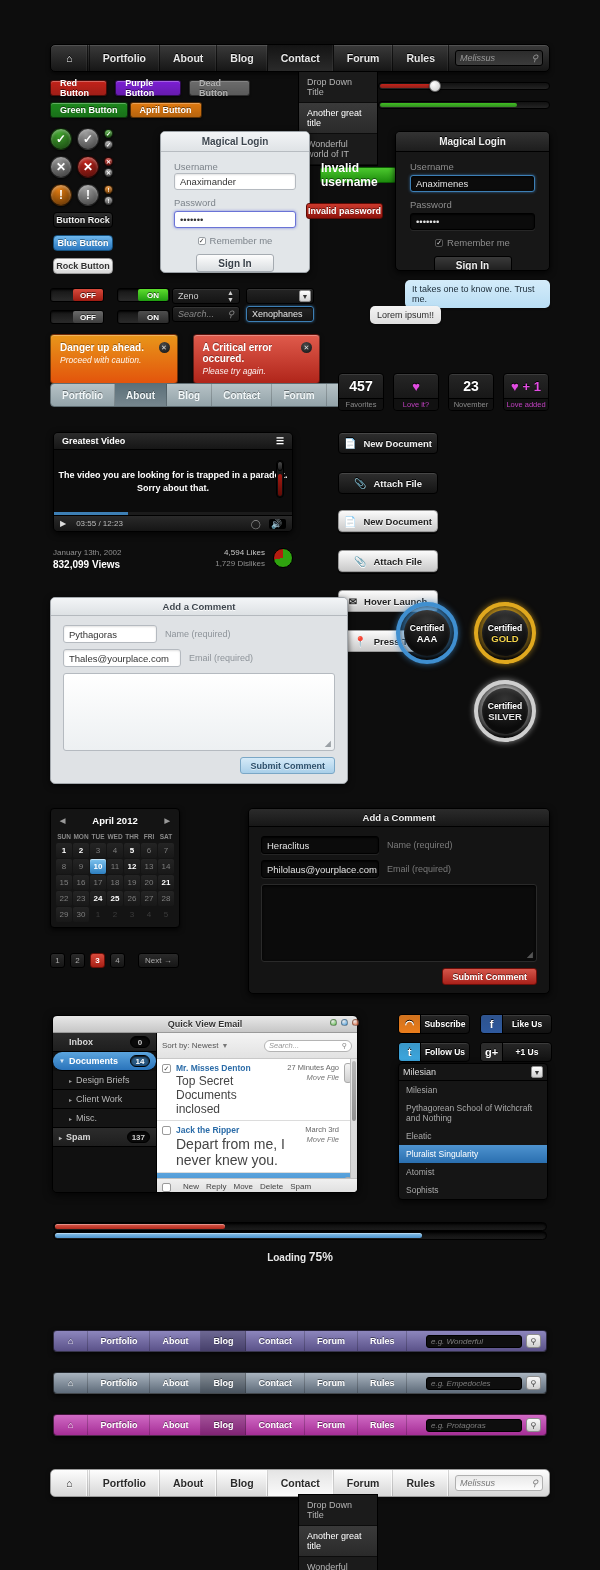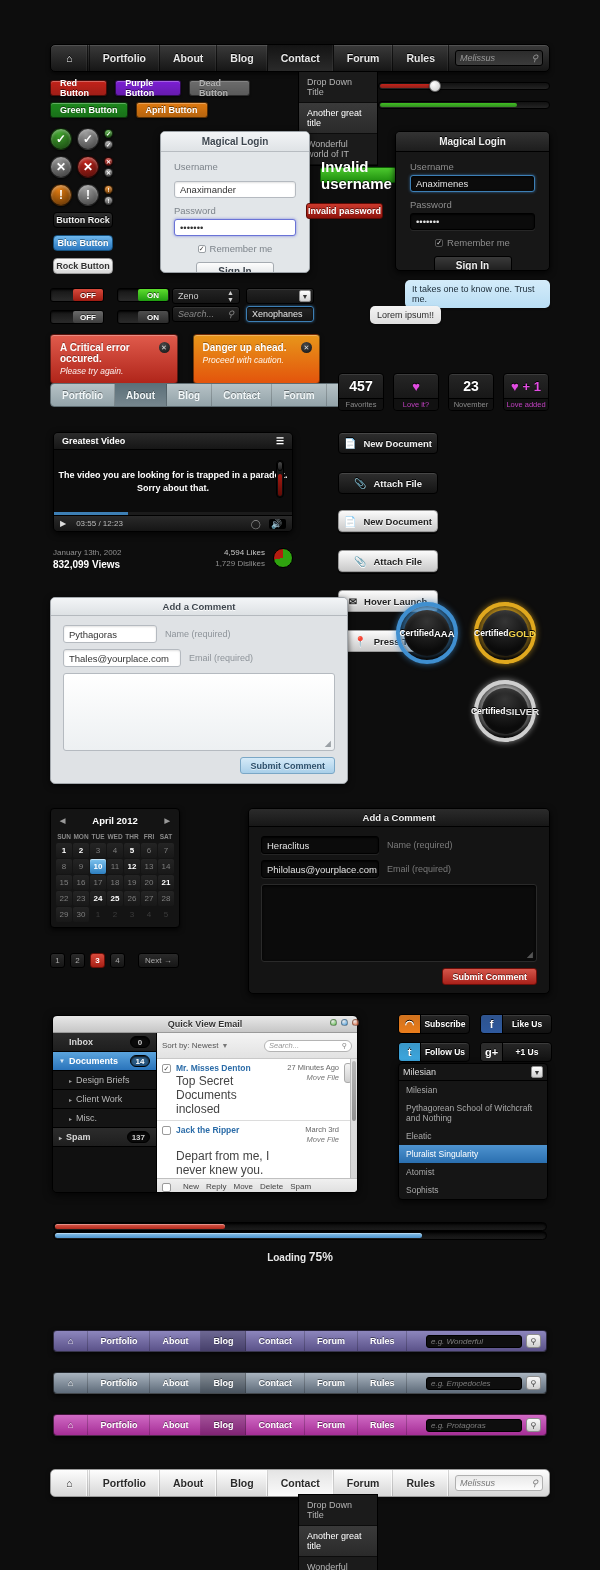--- a/index.html
+++ b/index.html
@@ -188,21 +188,21 @@
 
   
   .mail { border-radius:5px; overflow:hidden; border:1px solid #000; background:#0e0e0e;
           box-shadow:0 2px 8px rgba(0,0,0,.8); }
   .mail .mh { height:17px; background:linear-gradient(#e8e8e8,#c6c6c6); border-bottom:1px solid #9a9a9a;
               display:flex; align-items:center; justify-content:center; font-size:9px;
               font-weight:bold; color:#333; text-shadow:0 1px 0 #fff; position:relative;}
   .sbitem { height:19px; display:flex; align-items:center; padding:0 6px; font-size:9px;
             color:#d8d8d8; font-weight:bold; border-bottom:1px solid #000; cursor:pointer;
             background:linear-gradient(#2c2c2c,#1e1e1e);}
-  .sbitem.sel { background:linear-gradient(#5ba4dd,#2a74bb); color:#fff; }
+  .sbitem.sel { background:linear-gradient(#5ba4dd,#2a74bb); color:#fff;border-radius:9px; }
   .sbitem.sub { background:#141414; font-weight:normal; color:#b9b9b9; padding-left:16px; }
   .badge { margin-left:auto; min-width:20px; height:12px; border-radius:6px; background:#0a0a0a;
            color:#ccc; font-size:8px; display:flex; align-items:center; justify-content:center;
            padding:0 4px; border:1px solid #000; box-shadow:inset 0 1px 2px rgba(0,0,0,.9);}
   .sbitem.sel .badge { background:rgba(0,0,0,.35); color:#fff; }
   .mrow { display:flex; padding:4px 5px; border-bottom:1px solid #dcdcdc; background:#fff; }
   .mrow.sel { background:linear-gradient(#5ba4dd,#2d79bd); border-bottom:1px solid #2a6ba5;}
   .ckbox { width:9px; height:9px; border:1px solid #9a9a9a; background:#fff; border-radius:2px;
            display:flex; align-items:center; justify-content:center; font-size:7px; color:#444;
            flex:0 0 auto; margin-right:5px; margin-top:1px;}
@@ -246,21 +246,21 @@
                 display:flex; align-items:center; padding:0 4px;}
   .cnav .cgo { width:15px; height:14px; align-self:center; margin:0 5px 0 4px; border-radius:3px;
                background:linear-gradient(#fafafa,#d0d0d0); border:1px solid #8d8d8d;
                display:flex; align-items:center; justify-content:center; font-size:8px; color:#444;}
 
   
   .seal { width:62px; height:62px; position:relative; }
   .seal .ring { position:absolute; inset:0; border-radius:50%; }
   .seal .core { position:absolute; inset:8px; border-radius:50%;
                 background:radial-gradient(circle at 50% 25%, #353535, #0b0b0b 70%);
-                display:flex; flex-direction:row; align-items:center; justify-content:center;
+                display:flex; flex-direction:column; align-items:center; justify-content:center;
                 box-shadow:inset 0 2px 4px rgba(255,255,255,.12);}
   .seal .c1 { font-size:8.5px; font-weight:bold; color:#fff; text-shadow:0 -1px 0 #000;}
   .seal .c2 { font-size:9.5px; font-weight:bold; text-shadow:0 -1px 0 #000;}
 </style>
 </head>
 <body>
 
 <div class="abs navbar" id="topnav" style="left:50px; top:44px; width:500px;">
     <div class="nitem home">
       <span>⌂</span>
@@ -285,21 +285,21 @@
     <div class="di hl">Another great title</div>
     <div class="di">Wonderful world of IT</div>
   </div>
 
 <div class="abs" id="colorbtns" style="left:50px; top:80px; width:200px;">
     <div style="display:flex;gap:8px;margin-bottom:6px;">
       <div class="btn cbtn" style="background:linear-gradient(#c4231a, #c4231acc);">Red Button</div>
       <div class="btn cbtn" style="background:linear-gradient(#7d1fd6, #7d1fd6cc);">Purple Button</div>
       <div class="btn cbtn" style="background:linear-gradient(#8d8d8d, #8d8d8dcc);opacity:.75;color:#e8e8e8;">Dead Button</div>
     </div>
-    <div style="display:flex;gap:8px;margin-bottom:6px;">
+    <div style="display:flex;gap:2px;margin-bottom:6px;">
       <div class="btn cbtn" style="background:linear-gradient(#1d8a1d, #1d8a1dcc);">Green Button</div>
       <div class="btn cbtn" style="background:linear-gradient(#e07a10, #e07a10cc);">April Button</div>
     </div>
   </div>
 
 <div class="abs" id="sliders" style="left:378px; top:82px; width:172px;">
     <div class="track" style="margin-bottom:11px;">
       <div class="fill" style="width:calc(33% - 2px);background:linear-gradient(#c4231a,#c4231aaa);"></div>
       <div class="knob" style="left:calc(33% - 6px);"></div>
     </div>
@@ -334,34 +334,34 @@
       </div>
     </div>
   </div>
 
 <div class="abs" id="stackbtns" style="left:53px; top:212px; width:60px;"><div class="btn" style="width:60px;height:16px;font-size:9px;border-radius:4px;margin-bottom:7px;background:linear-gradient(#2e2e2e,#131313);border:1px solid #000;color:#eee;text-shadow:0 -1px 0 #000;">Button Rock</div><div class="btn" style="width:60px;height:16px;font-size:9px;border-radius:4px;margin-bottom:7px;background:linear-gradient(#6fb8ee,#2976bd);border:1px solid #15517f;color:#fff;text-shadow:0 -1px 0 rgba(0,0,0,.4);">Blue Button</div><div class="btn" style="width:60px;height:16px;font-size:9px;border-radius:4px;margin-bottom:7px;background:linear-gradient(#fafafa,#d7d7d7);border:1px solid #9a9a9a;color:#333;text-shadow:0 1px 0 #fff;">Rock Button</div></div>
 
 <div class="abs panel panel-light" style="left:160px; top:131px; width:150px; height:142px;">
   <div class="phead">Magical Login</div>
   <div style="padding:9px 13px 0;">
     <div class="flabel">Username</div>
-    <div class="inp-l" style="margin-top:9px;">Anaximander</div>
+    <div class="inp-l" style="margin-top:1px;">Anaximander</div>
     <div class="flabel" style="margin-top:7px;">Password</div>
     <div class="inp-l focus" style="margin-top:3px;">•••••••</div>
     <div style="display:flex; align-items:center; justify-content:center; gap:4px; margin-top:7px;">
       <span style="width:8px;height:8px;border:1px solid #9aa0a5;background:#fff;border-radius:2px;display:flex;align-items:center;justify-content:center;font-size:7px;color:#444;">✓</span>
       <span class="flabel">Remember me</span>
     </div>
     <div style="display:flex;justify-content:center;margin-top:8px;">
       <div class="btn signin-l">Sign In</div>
     </div>
   </div>
 </div>
 
-<div class="abs btn" style="left:320px; top:167px; width:77px; height:16px; font-size:15px; color:#fff;
+<div class="abs btn" style="left:320px; top:167px; width:77px; height:16px; font-size:12px; color:#fff;
      background:linear-gradient(#4cc92e,#1d8c0d); border:1px solid #0d5e04; border-radius:3px;">Invalid username</div>
 <div class="abs btn" style="left:306px; top:203px; width:77px; height:16px; font-size:9px; color:#fff;
      background:linear-gradient(#cc3a2d,#8e130c); border:1px solid #5e0a05; border-radius:3px;">Invalid password</div>
 
 <div class="abs panel panel-dark" style="left:395px; top:131px; width:155px; height:140px;">
   <div class="phead">Magical Login</div>
   <div style="padding:9px 14px 0;">
     <div class="flabel dk">Username</div>
     <div class="inp-d focus" style="margin-top:3px;">Anaximenes</div>
     <div class="flabel dk" style="margin-top:7px;">Password</div>
@@ -405,28 +405,28 @@
 <div class="abs ctl" style="left:172px; top:306px; width:68px; font-style:italic; color:#8b8b8b;">
   <span>Search...</span>
   <span style="margin-left:auto;">⚲</span>
 </div>
 <div class="abs ctl" style="left:246px; top:306px; width:68px; border:1px solid #3d7fb5; box-shadow:0 0 3px rgba(60,130,190,.7), inset 0 1px 2px #000; color:#e5e5e5;">
   <span>Xenophanes</span>
 </div>
 
 <div class="abs" id="alerts" style="left:50px; top:334px; width:270px;">
     <div style="display:flex;gap:15px;">
+      <div class="alert" style="width:128px;background:linear-gradient(#e8961a,#e3540c);">
+        <div class="t">Danger up ahead.</div>
+        <div class="s">Proceed with caution.</div>
+        <div class="x">✕</div>
+      </div>
       <div class="alert" style="width:128px;background:linear-gradient(#e05b4c,#b0251a);">
         <div class="t">A Critical error occured.</div>
         <div class="s">Please try again.</div>
-        <div class="x">✕</div>
-      </div>
-      <div class="alert" style="width:128px;background:linear-gradient(#e8961a,#e3540c);">
-        <div class="t">Danger up ahead.</div>
-        <div class="s">Proceed with caution.</div>
         <div class="x">✕</div>
       </div>
     </div>
   </div>
 
 <div class="abs ltabs" id="ltabs" style="left:50px; top:383px;">
     <div class="t">Portfolio</div>
     <div class="t active">About</div>
     <div class="t">Blog</div>
     <div class="t">Contact</div>
@@ -733,21 +733,21 @@
             <div style="text-align:right;margin-left:4px;">
               <div style="font-size:7.5px;color:#666;">27 Minutes Ago</div>
               <div style="font-size:7.5px;font-style:italic;color:#777;margin-top:1px;">Move File</div>
             </div>
             <div style="margin-left:5px;width:8px;height:20px;border-radius:3px;background:linear-gradient(#f4f4f4,#cfcfcf);border:1px solid #aaa;"></div>
           </div>
           <div class="mrow">
             <div class="ckbox"></div>
             <div style="flex:1;min-width:0;">
               <div style="font-size:8.5px;font-weight:bold;color:#2b6ca8;">Jack the Ripper</div>
-              <div style="font-size:12px;color:#444;margin-top:14px;">Depart from me, I never knew you.</div>
+              <div style="font-size:14px;color:#444;margin-top:1px;">Depart from me, I never knew you.</div>
             </div>
             <div style="text-align:right;margin-left:4px;">
               <div style="font-size:7.5px;color:#666;">March 3rd</div>
               <div style="font-size:7.5px;font-style:italic;color:#777;margin-top:1px;">Move File</div>
             </div>
             <div style="width:13px;"></div>
           </div>
           <div class="mrow sel">
             <div class="ckbox">✓</div>
             <div style="flex:1;min-width:0;">

